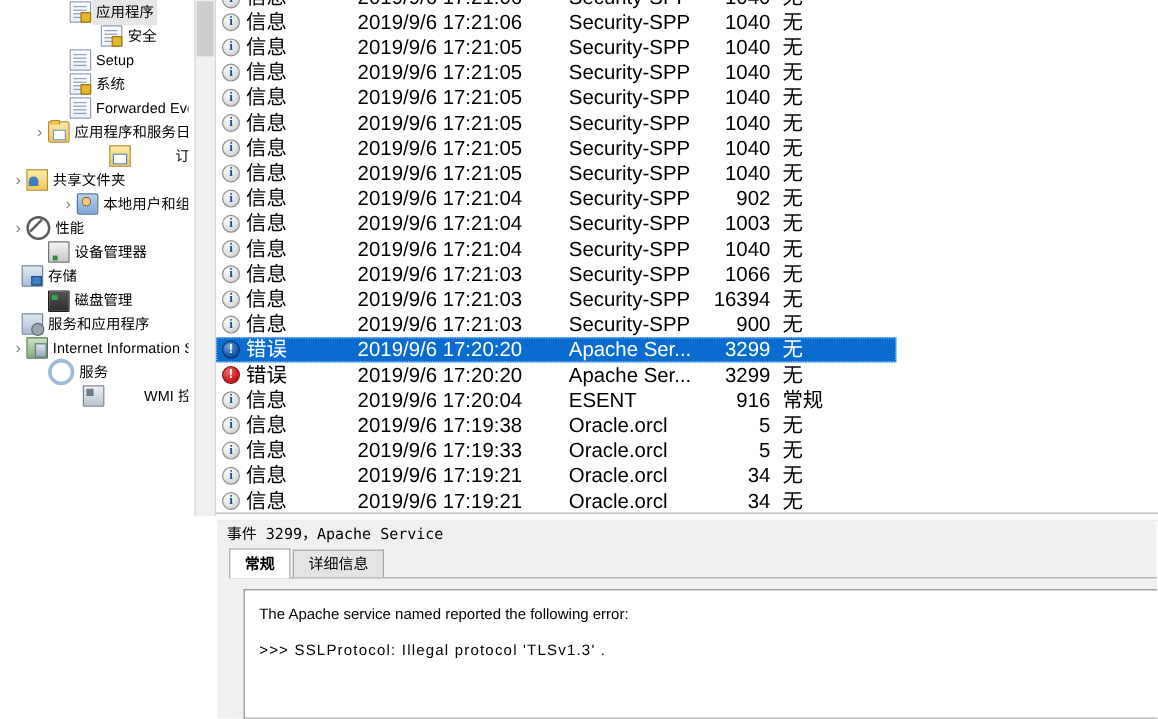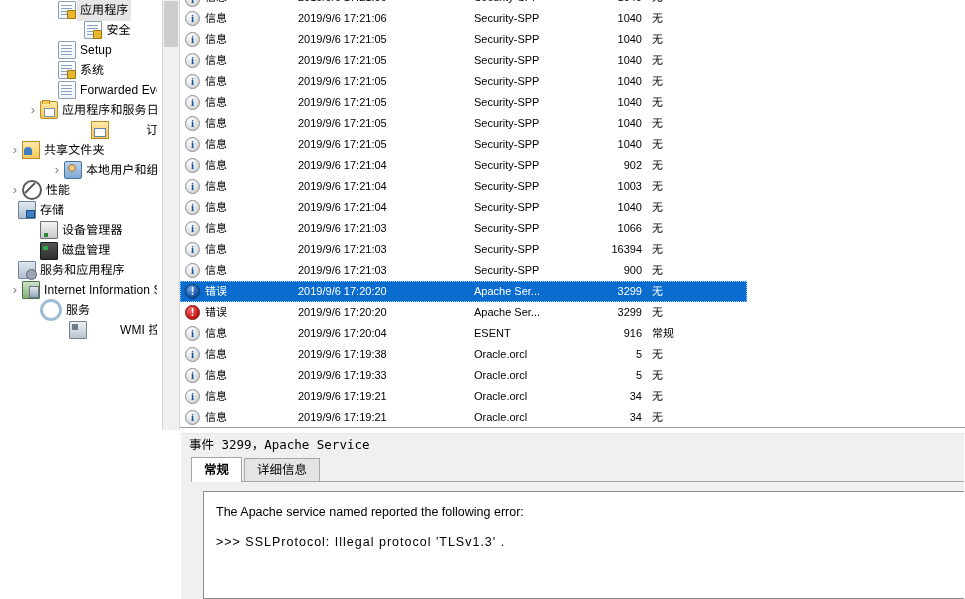--- a/index.html
+++ b/index.html
@@ -347,21 +347,21 @@
     background: #ffffff;
     overflow: hidden;
   }
 
   .evrow {
     height: 21px;
     line-height: 21px;
     display: flex;
     align-items: center;
     white-space: nowrap;
-    font-size: 11px;
+    font-size: 17px;
     color: #000;
     cursor: default;
     position: relative;
   }
 
   .evrow.selected {
     background: #0a6ccf;
     color: #ffffff;
     outline: 1px dotted #9fd0ff;
     outline-offset: -1px;
@@ -597,29 +597,29 @@
         <li class="tree-node" style="padding-left: 8px; margin-left: 42px;">
           <span class="expander closed"></span>
           <span class="ticon ic-users"></span>
           <span class="tlabel">本地用户和组</span>
         </li>
         <li class="tree-node" style="padding-left: 8px;">
           <span class="expander closed"></span>
           <span class="ticon ic-perf"></span>
           <span class="tlabel">性能</span>
         </li>
+        <li class="tree-node" style="padding-left: 26px;">
+          <span class="expander none"></span>
+          <span class="ticon ic-device"></span>
+          <span class="tlabel">设备管理器</span>
+        </li>
         <li class="tree-node" style="padding-left: 4px;">
           <span class="expander none"></span>
           <span class="ticon ic-storage"></span>
           <span class="tlabel">存储</span>
-        </li>
-        <li class="tree-node" style="padding-left: 26px;">
-          <span class="expander none"></span>
-          <span class="ticon ic-device"></span>
-          <span class="tlabel">设备管理器</span>
         </li>
         <li class="tree-node" style="padding-left: 26px;">
           <span class="expander none"></span>
           <span class="ticon ic-disk"></span>
           <span class="tlabel">磁盘管理</span>
         </li>
         <li class="tree-node" style="padding-left: 4px;">
           <span class="expander none"></span>
           <span class="ticon ic-services-app"></span>
           <span class="tlabel">服务和应用程序</span>

